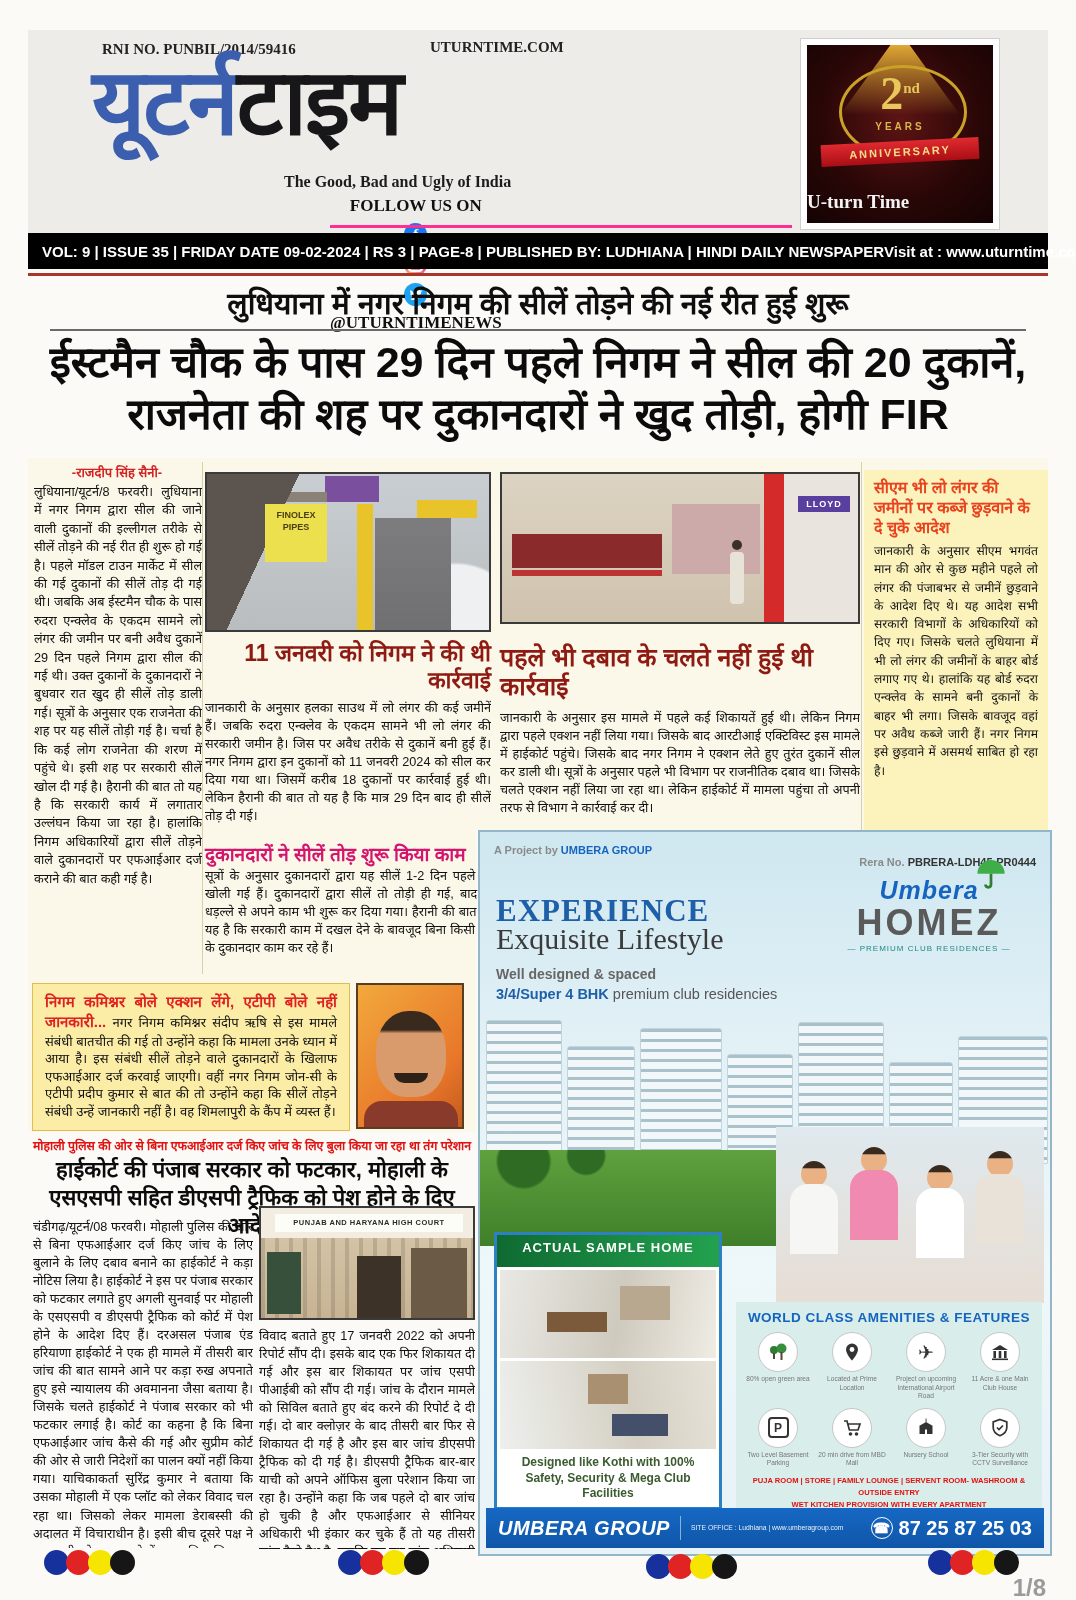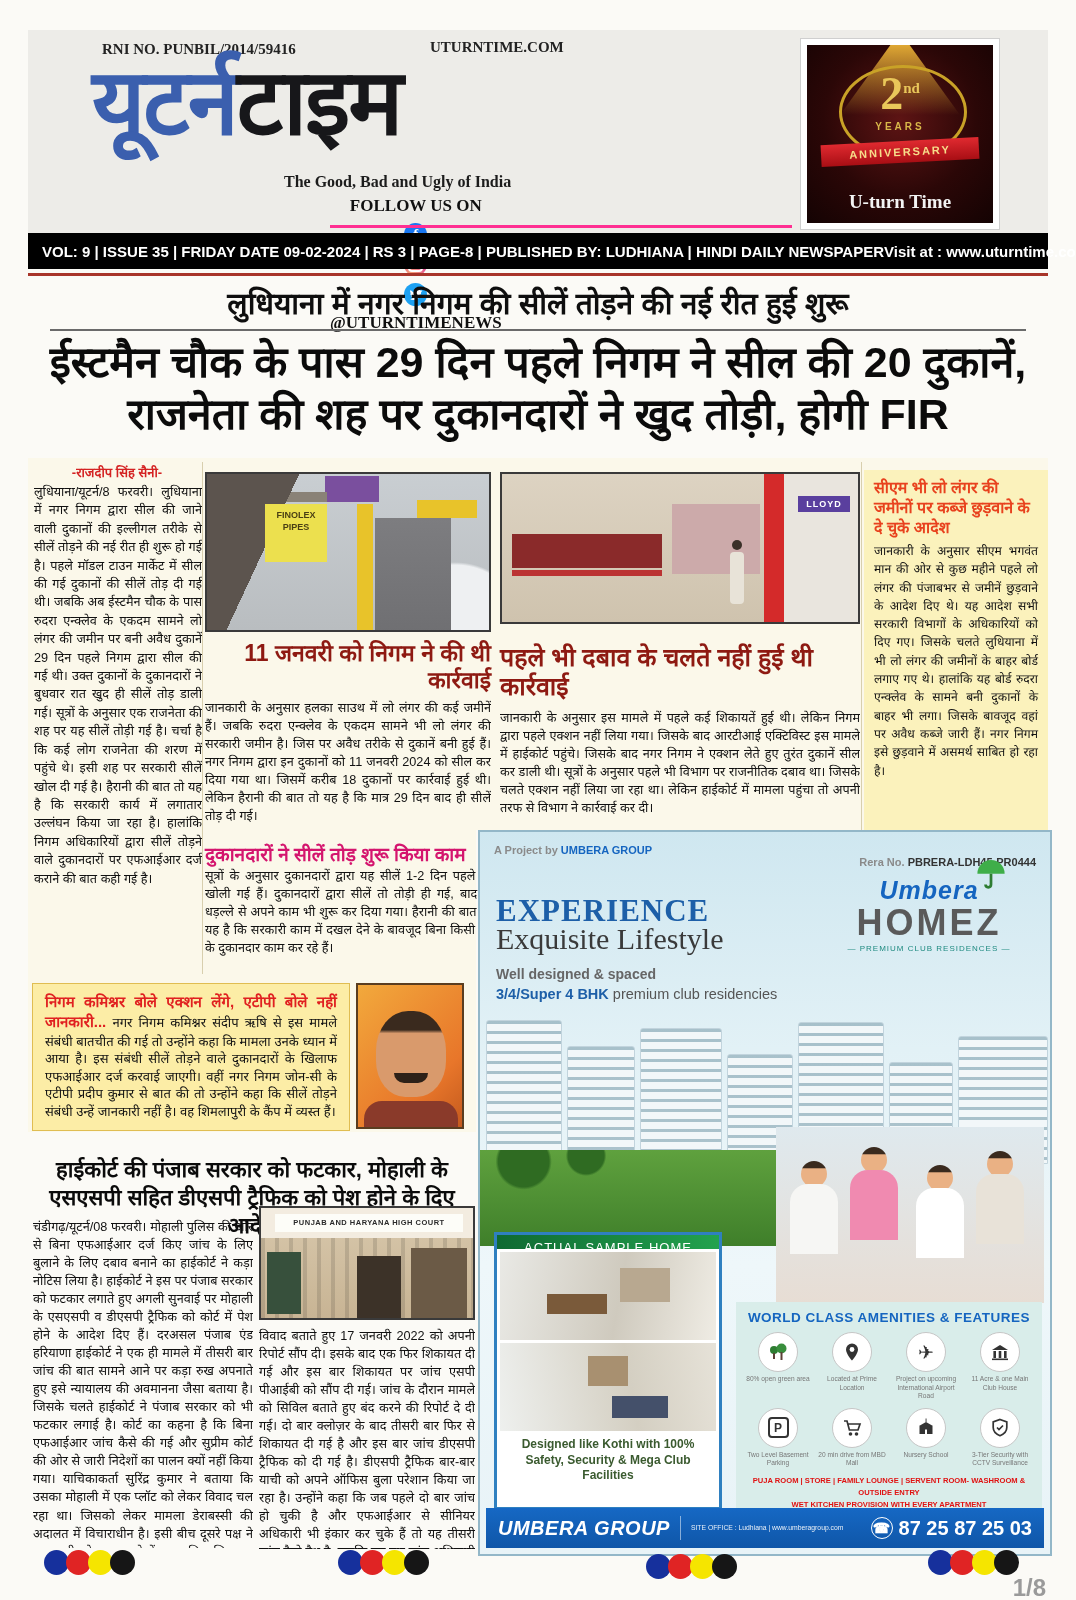--- a/index.html
+++ b/index.html
@@ -33,21 +33,21 @@
   .spot{position:absolute;left:50%;top:0;width:120px;height:70px;transform:translateX(-50%);
         background:linear-gradient(180deg,rgba(255,196,60,.85),rgba(255,196,60,0));
         clip-path:polygon(42% 0,58% 0,100% 100%,0 100%);}
   .wreath{position:absolute;left:32px;top:20px;width:122px;height:88px;border:3px solid #c9a227;border-radius:50%;}
   .ann-num{position:absolute;left:0;top:26px;width:100%;text-align:center;font-family:"Liberation Serif",serif;
            font-weight:bold;font-size:46px;color:#e9c75a;line-height:1;}
   .ann-num sup{font-size:15px;}
   .ann-years{position:absolute;left:0;top:76px;width:100%;text-align:center;font-size:10px;letter-spacing:3px;color:#d8b849;font-weight:bold;}
   .ribbon{position:absolute;left:14px;top:96px;width:158px;height:22px;background:linear-gradient(180deg,#e02a30,#a80e14);
           transform:rotate(-3deg);color:#f7dd8a;font-size:11px;font-weight:bold;text-align:center;line-height:22px;letter-spacing:2px;}
-  .ann-brand{position:absolute;left:0;bottom:10px;width:100%;text-align:center;color:#f3f3f3;
+  .ann-brand{position:absolute;left:0;bottom:10px;width:100%;text-align:left;color:#f3f3f3;
              font-family:"Liberation Serif",serif;font-weight:bold;font-size:19px;}
 
   
   .infobar{left:28px;top:233px;width:1020px;height:36px;background:#000000;color:#fff;display:flex;align-items:center;
            justify-content:space-between;padding:0 14px;box-sizing:border-box;font-weight:bold;font-size:15px;white-space:nowrap;}
   .redline{left:28px;top:273px;width:1020px;height:3px;background:#a8352a;}
 
   
   .kicker{left:28px;top:282px;width:1020px;text-align:center;font-size:30px;font-weight:bold;color:#0e0e0e;}
   .rule{left:50px;top:329px;width:976px;height:2px;background:#6a6a6a;}
@@ -142,21 +142,21 @@
   .tw1{background:repeating-linear-gradient(180deg,rgba(110,145,160,.5) 0 3px,#f2f7f9 3px 10px);border:1px solid #c2d4dd;border-radius:3px 3px 0 0;}
   .lawn{position:absolute;left:0;top:318px;width:312px;height:96px;
         background:radial-gradient(circle at 14% 12%,#2f6b22 9%,transparent 10%),
                    radial-gradient(circle at 34% 6%,#2f6b22 8%,transparent 9%),
                    linear-gradient(180deg,#5fa13e,#3f7f2a);}
   .family{position:absolute;right:6px;top:295px;width:268px;height:176px;background:linear-gradient(180deg,#dfe9ee,#e7ddd4);overflow:hidden;}
   .person{position:absolute;}
   .p-head{width:26px;height:26px;border-radius:50%;background:linear-gradient(#3a2a1e 26%,#eab184 30%);margin:0 auto;}
   .p-body{width:48px;height:70px;border-radius:18px 18px 0 0;margin-top:-3px;}
   .samp{position:absolute;left:14px;top:400px;width:228px;height:278px;border:3px solid #2f80c0;background:#fff;box-sizing:border-box;}
-  .samp .ban{height:14px;background:linear-gradient(90deg,#0f6a32,#23a24e);color:#fff;font-weight:normal;font-size:13px;
+  .samp .ban{height:32px;background:linear-gradient(90deg,#0f6a32,#23a24e);color:#fff;font-weight:bold;font-size:13px;
              text-align:center;line-height:26px;letter-spacing:1px;}
   .samp .im{height:88px;margin:3px;background:
         linear-gradient(#7a5a3a,#7a5a3a) 30% 62%/60px 20px no-repeat,
         linear-gradient(#b8a890,#b8a890) 72% 30%/50px 34px no-repeat,
         linear-gradient(100deg,#e9e9e5,#cfcabe 55%,#efece4);}
   .samp .im2{background:
         linear-gradient(#44506a,#44506a) 70% 80%/56px 22px no-repeat,
         linear-gradient(#a89070,#a89070) 50% 22%/40px 30px no-repeat,
         linear-gradient(80deg,#eef0ee,#d4cfc2 60%,#e6e2d8);}
   .samp .cap{font-size:12px;font-weight:bold;color:#3a5a2f;text-align:center;padding:3px 12px;line-height:1.3;}
@@ -261,20 +261,21 @@
   <div class="abs combox clip">
     <span class="bh">निगम कमिश्नर बोले एक्शन लेंगे, एटीपी बोले नहीं जानकारी...</span>
     <span>नगर निगम कमिश्नर संदीप ऋषि से इस मामले संबंधी बातचीत की गई तो उन्होंने कहा कि मामला उनके ध्यान में आया है। इस संबंधी सीलें तोड़ने वाले दुकानदारों के खिलाफ एफआईआर दर्ज करवाई जाएगी। वहीं नगर निगम जोन-सी के एटीपी प्रदीप कुमार से बात की तो उन्होंने कहा कि सीलें तोड़ने संबंधी उन्हें जानकारी नहीं है। वह शिमलापुरी के कैंप में व्यस्त हैं।</span>
   </div>
   <div class="portrait">
     <div class="face"></div>
     <div class="mus"></div>
     <div class="shirt"></div>
   </div>
 
+  <div class="abs strap">मोहाली पुलिस की ओर से बिना एफआईआर दर्ज किए जांच के लिए बुला किया जा रहा था तंग परेशान</div>
   <div class="abs head2">हाईकोर्ट की पंजाब सरकार को फटकार, मोहाली के एसएसपी सहित डीएसपी ट्रैफिक को पेश होने के दिए आदेश</div>
   <div class="abs col2a just clip">चंडीगढ़/यूटर्न/08 फरवरी। मोहाली पुलिस की ओर से बिना एफआईआर दर्ज किए जांच के लिए बुलाने के लिए दबाव बनाने का हाईकोर्ट ने कड़ा नोटिस लिया है। हाईकोर्ट ने इस पर पंजाब सरकार को फटकार लगाते हुए अगली सुनवाई पर मोहाली के एसएसपी व डीएसपी ट्रैफिक को कोर्ट में पेश होने के आदेश दिए हैं। दरअसल पंजाब एंड हरियाणा हाईकोर्ट ने एक ही मामले में तीसरी बार जांच की बात सामने आने पर कड़ा रुख अपनाते हुए इसे न्यायालय की अवमानना जैसा बताया है। जिसके चलते हाईकोर्ट ने पंजाब सरकार को भी फटकार लगाई है। कोर्ट का कहना है कि बिना एफआईआर जांच कैसे की गई और सुप्रीम कोर्ट की ओर से जारी निदेशों का पालन क्यों नहीं किया गया। याचिकाकर्ता सुरिंद्र कुमार ने बताया कि उसका मोहाली में एक प्लॉट को लेकर विवाद चल रहा था। जिसको लेकर मामला डेराबस्सी की अदालत में विचाराधीन है। इसी बीच दूसरे पक्ष ने एसएसपी को इस मामले में आपराधिक शिकायत देकर कार्रवाई की मांग की थी। जिसकी जांच एसपी सिटी को सौंपी गई और उन्होंने इसे सिविल</div>
   <div class="photo court">
     <div class="sign">PUNJAB AND HARYANA HIGH COURT</div>
   </div>
   <div class="abs col2b just clip">विवाद बताते हुए 17 जनवरी 2022 को अपनी रिपोर्ट सौंप दी। इसके बाद एक फिर शिकायत दी गई और इस बार शिकायत पर जांच एसपी पीआईबी को सौंप दी गई। जांच के दौरान मामले को सिविल बताते हुए बंद करने की रिपोर्ट दे दी गई। दो बार क्लोज़र के बाद तीसरी बार फिर से शिकायत दी गई है और इस बार जांच डीएसपी ट्रैफिक को दी गई है। डीएसपी ट्रैफिक बार-बार याची को अपने ऑफिस बुला परेशान किया जा रहा है। उन्होंने कहा कि जब पहले दो बार जांच हो चुकी है और एफआईआर से सीनियर अधिकारी भी इंकार कर चुके हैं तो यह तीसरी जांच कैसे वैध है, जबकि इस बार जांच अधिकारी एक जूनियर रैंक पर कार्यरत है।</div>
 
   <div class="abs ad">
     <div class="tl"><span>A Project by</span> <b>UMBERA GROUP</b></div>
     <div class="tr"><span>Rera No.</span> <b>PBRERA-LDH45-PR0444</b></div>

